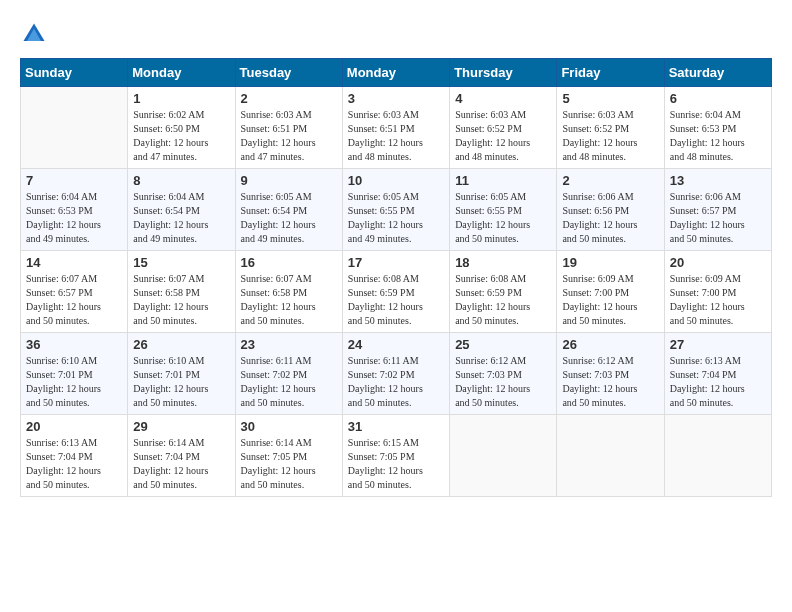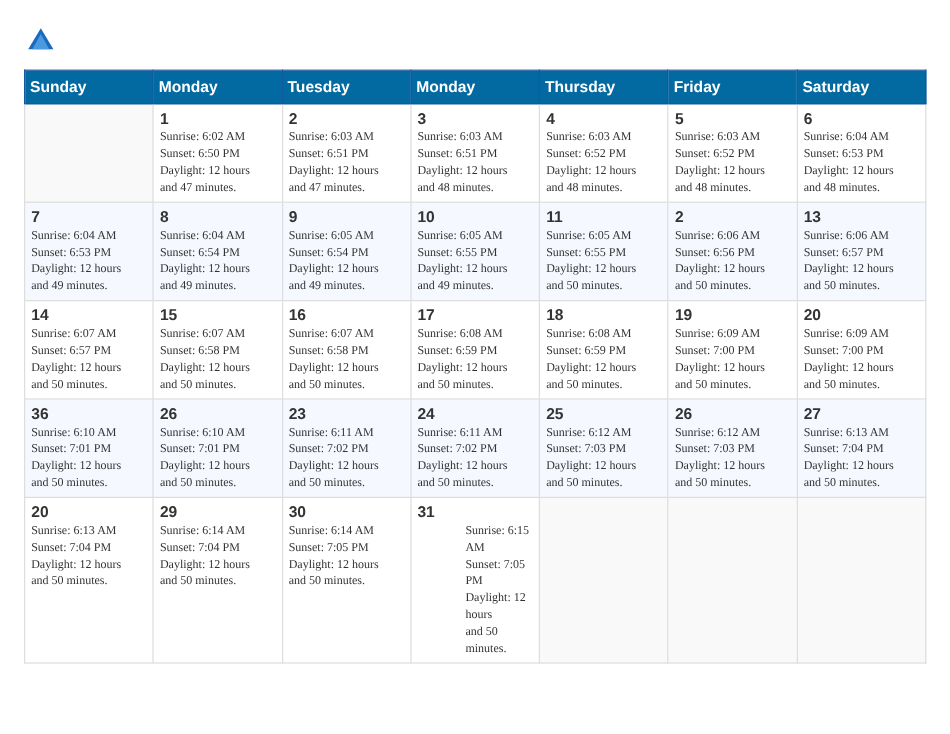--- a/index.html
+++ b/index.html
@@ -346,21 +346,21 @@
         </td>
         <td>
           <span class="day-num">30</span>
           <div class="day-info" style="white-space: pre-line;">Sunrise: 6:14 AM
 Sunset: 7:05 PM
 Daylight: 12 hours
 and 50 minutes.</div>
         </td>
         <td>
           <span class="day-num">31</span>
-          <div class="day-info" style="white-space: pre-line; margin-left: 40px;">Sunrise: 6:15 AM
+          <div class="day-info" style="white-space: pre-line;">Sunrise: 6:15 AM
 Sunset: 7:05 PM
 Daylight: 12 hours
 and 50 minutes.</div>
         </td>
         <td class="empty"></td>
         <td class="empty"></td>
         <td class="empty"></td>
       </tr>
     </tbody>
 </table>

